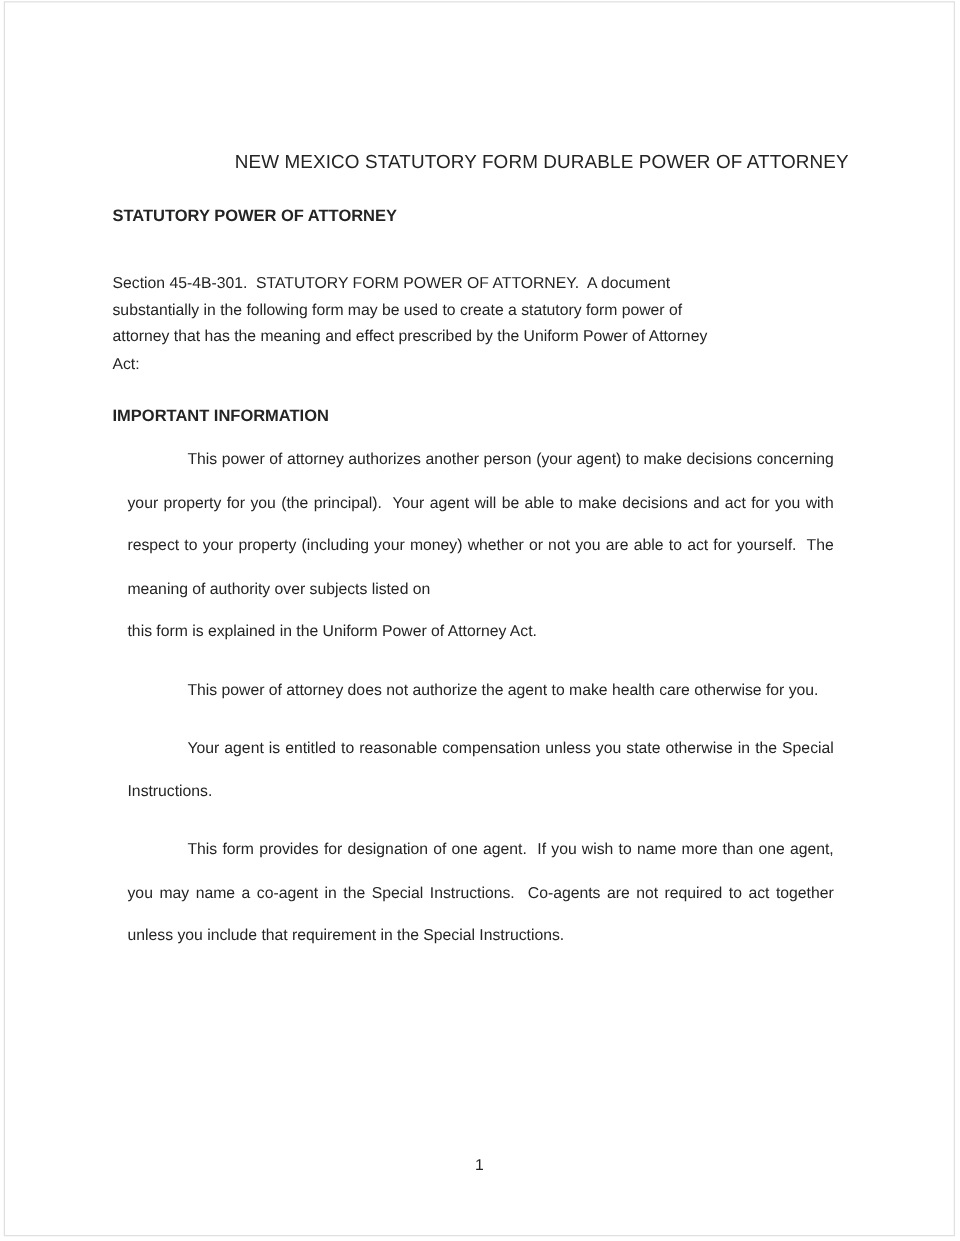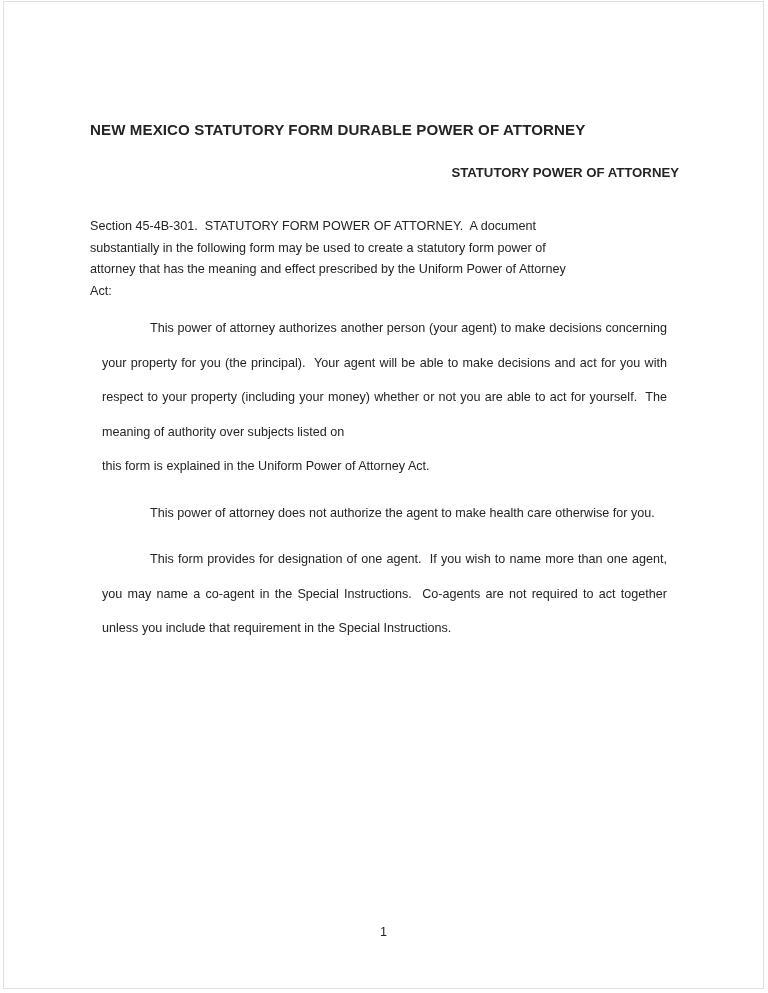--- a/index.html
+++ b/index.html
@@ -27,31 +27,31 @@
   .doc {
     position: absolute;
     left: 86px;           
     width: 589px;
     top: 0;
   }
   .doc-title {
     margin: 118px 0 0 0;
     font-size: 15.1px;
     line-height: 20px;
-    font-weight: bold;
-    text-align: left;
+    font-weight: normal;
+    text-align: right;
     letter-spacing: 0.1px;
     white-space: pre-wrap;
   }
   .doc-subtitle {
     margin: 24px 0 0 0;
     font-size: 13.2px;
     line-height: 17px;
     font-weight: bold;
-    text-align: right;
+    text-align: left;
     white-space: pre-wrap;
   }
   .statute {
     margin: 35px 0 0 0;
     font-size: 12.6px;
     line-height: 21.6px;
     text-align: left;
     white-space: pre-wrap;   
   }
   .section-heading {
@@ -92,26 +92,28 @@
 
     <h1 class="doc-title">NEW MEXICO STATUTORY FORM DURABLE POWER OF ATTORNEY</h1>
 
     <h2 class="doc-subtitle">STATUTORY POWER OF ATTORNEY</h2>
 
     <p class="statute">Section 45-4B-301.  STATUTORY FORM POWER OF ATTORNEY.  A document
 substantially in the following form may be used to create a statutory form power of
 attorney that has the meaning and effect prescribed by the Uniform Power of Attorney
 Act:</p>
 
+    <h3 class="section-heading">IMPORTANT INFORMATION</h3>
 
     <p class="body-par first">This power of attorney authorizes another person (your agent) to make decisions concerning your property for you (the principal).  Your agent will be able to make decisions and act for you with respect to your property (including your money) whether or not you are able to act for yourself.  The meaning of authority over subjects listed on
 this form is explained in the Uniform Power of Attorney Act.</p>
 
     <p class="body-par">This power of attorney does not authorize the agent to make health care otherwise for you.</p>
 
 
+    <p class="body-par">Your agent is entitled to reasonable compensation unless you state otherwise in the Special Instructions.</p>
 
     <p class="body-par">This form provides for designation of one agent.  If you wish to name more than one agent, you may name a co-agent in the Special Instructions.  Co-agents are not required to act together unless you include that requirement in the Special Instructions.</p>
 
   </div>
 
   <div class="page-footer">1</div>
 </div>
 
 </body></html>

